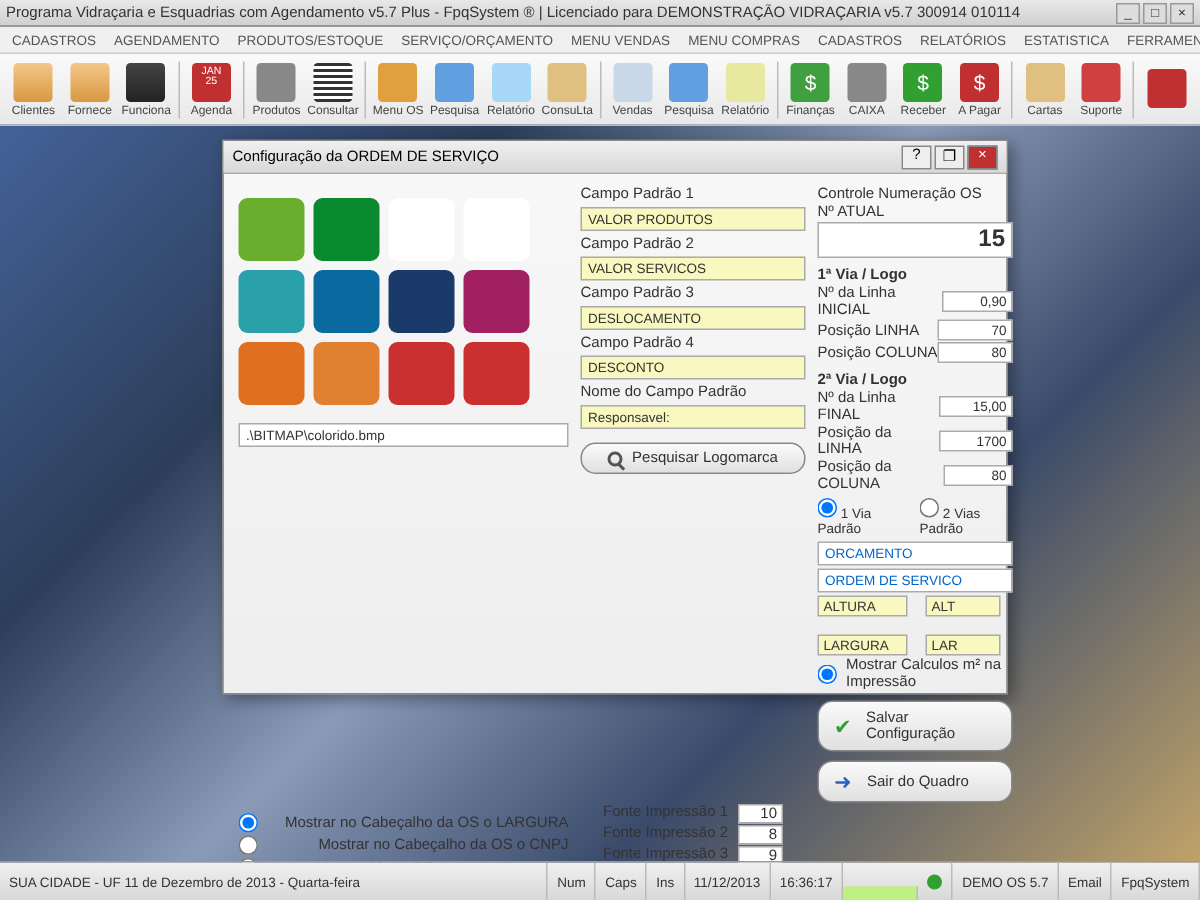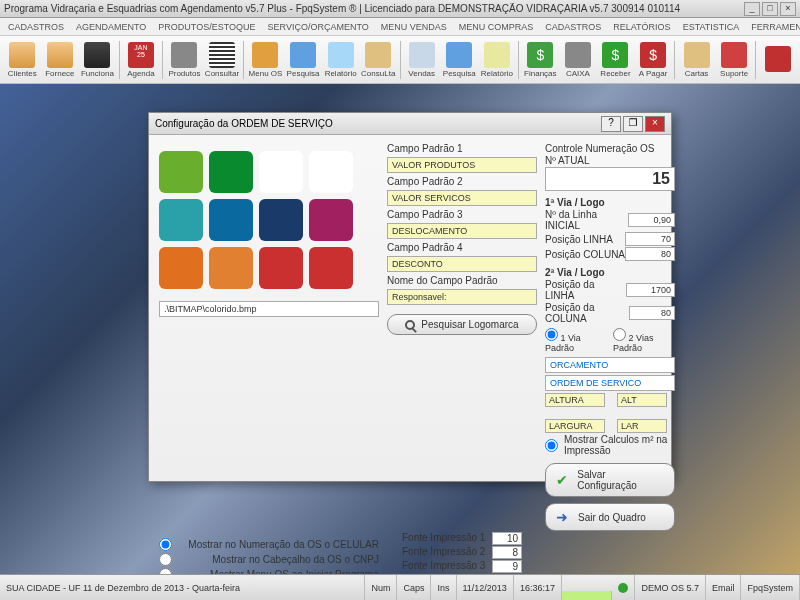--- a/index.html
+++ b/index.html
@@ -27,21 +27,21 @@
 .ico-pesquisa2 { background: #60a0e0; }
 .ico-relatorio2 { background: #e8e8a0; }
 .ico-financas { background: #40a040; color: #fff; font-size: 14px; text-align: center; line-height: 26px; }
 .ico-caixa { background: #888; }
 .ico-receber { background: #30a030; color: #fff; font-size: 14px; text-align: center; line-height: 26px; }
 .ico-apagar { background: #c03030; color: #fff; font-size: 14px; text-align: center; line-height: 26px; }
 .ico-cartas { background: #e0c080; }
 .ico-suporte { background: #d04040; }
 .ico-exit { background: #c03030; }
 .tool-sep { width: 1px; height: 38px; background: #bbb; margin: 0 2px; }
-.dialog { position: absolute; left: 148px; top: 112px; width: 524px; height: 370px; background: linear-gradient(#f8f8f8, #eeeeee); border: 1px solid #888; box-shadow: 3px 3px 10px rgba(0,0,0,0.4); }
+.dialog { position: absolute; left: 148px; top: 93px; width: 524px; height: 370px; background: linear-gradient(#f8f8f8, #eeeeee); border: 1px solid #888; box-shadow: 3px 3px 10px rgba(0,0,0,0.4); }
 .dlg-title { height: 22px; background: linear-gradient(#f0f0f0, #d8d8d8); border-bottom: 1px solid #aaa; display: flex; align-items: center; padding: 0 6px; font-size: 10px; }
 .dlg-title-text { flex: 1; }
 .dlg-ctrl-btns { display: flex; gap: 2px; }
 .dlg-ctrl-btn { width: 20px; height: 16px; border: 1px solid #888; background: #eee; font-size: 10px; text-align: center; cursor: pointer; }
 .dlg-close { background: #c03030; color: #fff; }
 .dlg-body { padding: 8px 10px; font-size: 10px; color: #333; display: grid; grid-template-columns: 220px 150px 130px; gap: 0 8px; }
 .colorgrid { display: grid; grid-template-columns: repeat(4, 44px); grid-template-rows: repeat(3, 42px); gap: 6px; padding: 8px 0; }
 .swatch { border-radius: 6px; }
 .bitmap-path { grid-column: 1; margin-top: 4px; background: #fff; border: 1px solid #aaa; padding: 2px 4px; font-size: 9px; }
 .radios-left { grid-column: 1 / span 2; margin-top: 6px; }
@@ -248,20 +248,24 @@
       <div class="lbl">
           <span>Posição LINHA</span>
           <span class="val">70</span>
         </div>
       <div class="lbl">
           <span>Posição COLUNA</span>
           <span class="val">80</span>
         </div>
       <div class="sect-hdr">2ª Via / Logo</div>
       <div class="lbl">
+          <span>Nº da Linha FINAL</span>
+          <span class="val">15,00</span>
+        </div>
+      <div class="lbl">
           <span>Posição da LINHA</span>
           <span class="val">1700</span>
         </div>
       <div class="lbl">
           <span>Posição da COLUNA</span>
           <span class="val">80</span>
         </div>
       <div class="radio-inline">
         <label><input type="radio" checked="" style=""> <span>1 Via Padrão</span></label>
         <label><input type="radio" style=""> <span>2 Vias Padrão</span></label>
@@ -284,21 +288,21 @@
         </div>
       <div class="action-btn">
           <span class="arrow-blue">➜</span>
           <span>Sair do Quadro</span>
         </div>
     </div>
 
     <div class="radios-left" style="grid-column:1">
       <label class="radio-row">
           <input type="radio" checked="" style="">
-          <span>Mostrar no Numeração da OS o CELULAR</span>
+          <span>Mostrar no Cabeçalho da OS o LARGURA</span>
         </label>
       <label class="radio-row">
           <input type="radio" style="">
           <span>Mostrar no Cabeçalho da OS o CNPJ</span>
         </label>
       <label class="radio-row">
           <input type="radio" style="">
           <span>Mostrar Menu OS ao Iniciar Programa</span>
         </label>
       <label class="radio-row">

